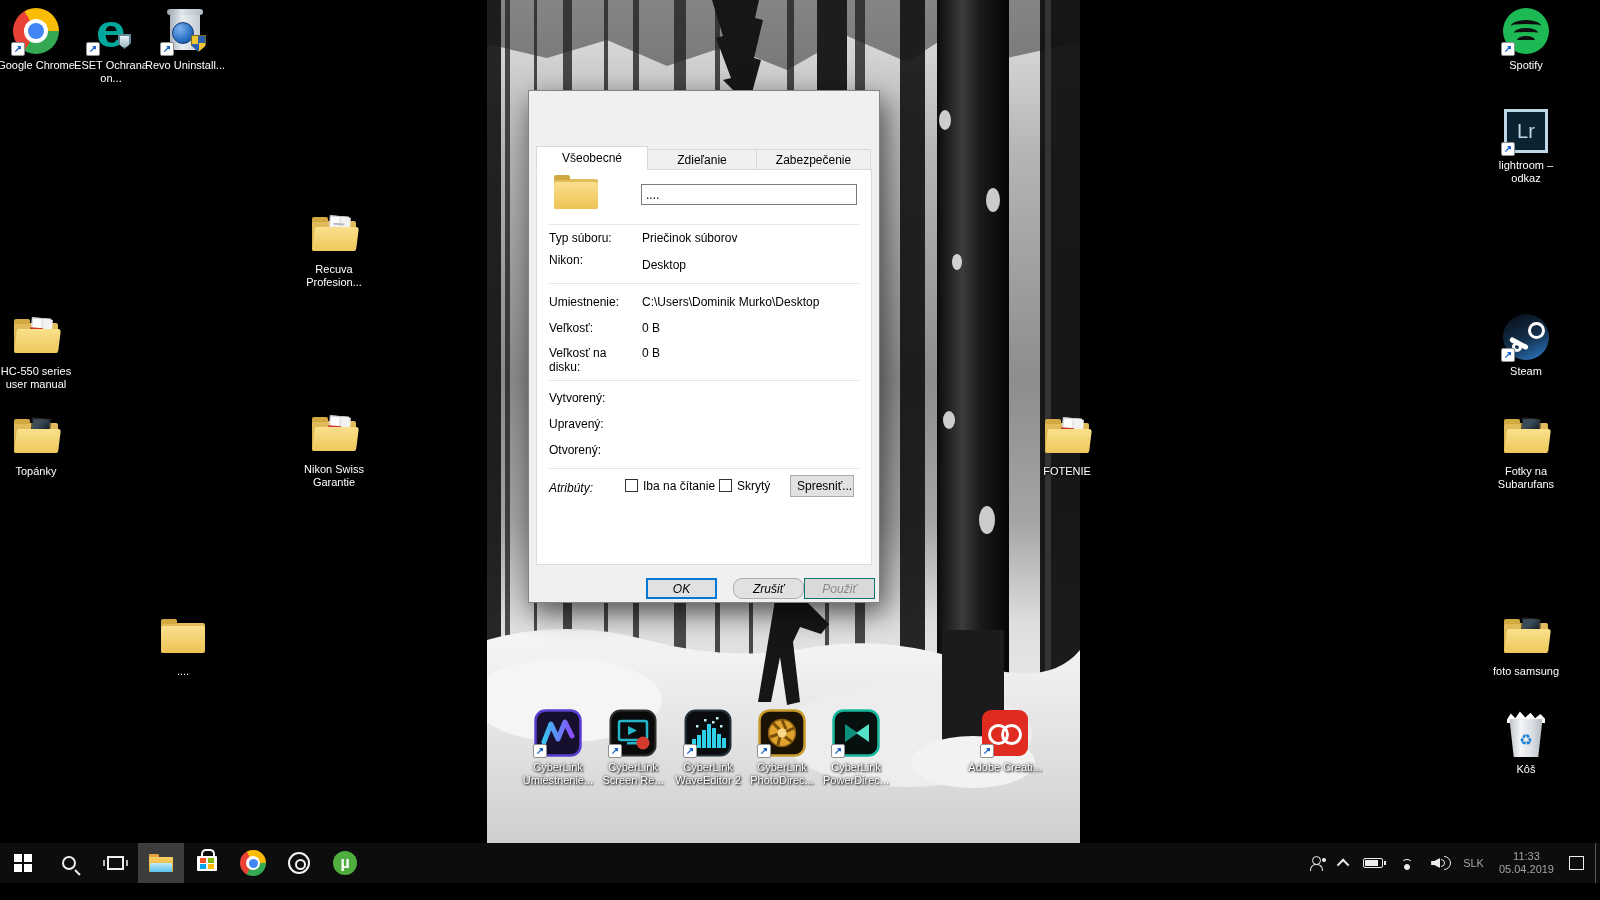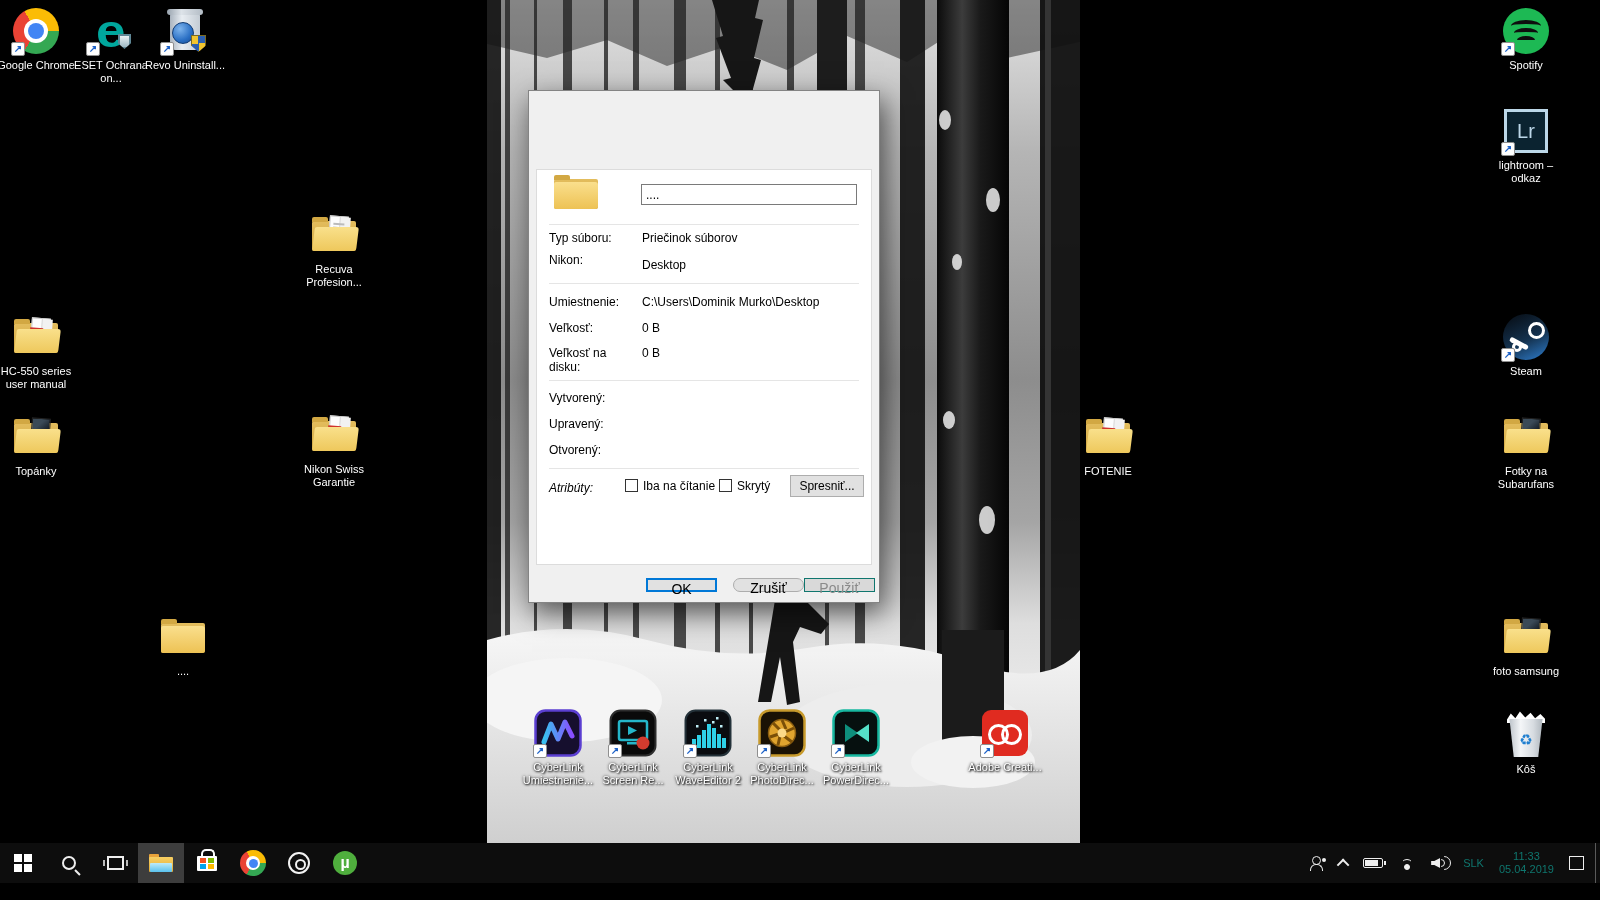--- a/index.html
+++ b/index.html
@@ -145,25 +145,25 @@
     border:1px solid #dcdcdc; }
   .sep { position:absolute; left:12px; right:12px; height:1px; background:#e5e5e5; }
   .fld-label { position:absolute; left:12px; width:90px; color:#000; }
   .fld-value { position:absolute; left:105px; color:#000; }
   .big-folder { position:absolute; left:16px; top:6px; }
   .name-input { position:absolute; left:104px; top:14px; width:216px; height:21px; border:1px solid #7a7a7a;
     font-size:12px; padding:0 4px; font-family:"Liberation Sans",sans-serif; background:#fff; }
 
   .cb { width:13px; height:13px; border:1px solid #333; background:#fff; display:inline-block; vertical-align:-2px; margin-right:5px; }
   .attr-item { position:absolute; top:309px; font-size:12px; }
-  .adv-btn { position:absolute; left:253px; top:305px; width:74px; height:22px; background:#e1e1e1;
+  .adv-btn { position:absolute; left:253px; top:305px; width:64px; height:22px; background:#e1e1e1;
     border:1px solid #adadad; font-size:12px; font-family:"Liberation Sans",sans-serif; }
 
-  .dlg-btn { position:absolute; top:487px; width:71px; height:14px; font-size:14px;
-    font-family:"Liberation Sans",sans-serif; background:#e1e1e1; border:1px solid #adadad; }
+  .dlg-btn { position:absolute; top:487px; width:71px; height:21px; font-size:12px;
+    font-family:"Liberation Sans",sans-serif; background:#e1e1e1; border:1px solid #adadad;font-style:italic; }
   .dlg-btn.ok { left:117px; border:2px solid #0078d7; }
   .dlg-btn.cancel { left:204px;border-radius:9px; }
   .dlg-btn.apply { left:275px; background:#d9d9d9; border:1px solid #0f766e; color:#8a8a8a; }
 
   
   .taskbar { position:absolute; left:0; top:843px; width:1600px; height:40px; background:#0d0d0d;
     display:flex; align-items:stretch; z-index:10; }
   .tb-btn { width:46px; display:flex; align-items:center; justify-content:center; position:relative; }
   .tb-btn.active { background:#3d3d3d; }
 
@@ -186,21 +186,21 @@
   .store-bag .s1 { left:3px; top:2px; background:#f25022; }
   .store-bag .s2 { left:11px; top:2px; background:#7fba00; }
   .store-bag .s3 { left:3px; top:8px; background:#00a4ef; }
   .store-bag .s4 { left:11px; top:8px; background:#ffb900; }
   .circle-app { width:22px; height:22px; border:2.5px solid #f2f2f2; border-radius:50%; position:relative; }
   .circle-app::after { content:""; position:absolute; left:5px; top:5px; width:7px; height:7px;
     border:2px solid #f2f2f2; border-radius:50%; }
   .ut-circle { width:24px; height:24px; border-radius:50%; background:#4fae3d; color:#fff; display:flex;
     align-items:center; justify-content:center; font-size:16px; font-weight:bold; }
 
-  .tray { margin-left:auto; display:flex; align-items:flex-start; color:#0f766e; }
+  .tray { margin-left:auto; display:flex; align-items:flex-start; color:#a3a3a3; }
   .tray-item { display:flex; align-items:center; justify-content:center; height:40px; padding:0 7px; }
   .people-glyph { width:16px; height:14px; position:relative; }
   .people-glyph::before { content:""; position:absolute; left:2px; top:0; width:7px; height:7px; border:1.5px solid #eee; border-radius:50%; }
   .people-glyph::after { content:""; position:absolute; left:0; bottom:-1px; width:11px; height:6px;
     border:1.5px solid #eee; border-bottom:none; border-radius:6px 6px 0 0; }
   .people-glyph .dot { position:absolute; right:0; top:2px; width:4px; height:4px; background:#eee; border-radius:50%; }
   .chev-up { width:9px; height:9px; border-left:2px solid #eee; border-top:2px solid #eee; transform:rotate(45deg) translateY(2px); }
   .battery-glyph { width:20px; height:10px; border:1.5px solid #eee; border-radius:2px; position:relative; }
   .battery-glyph::before { content:""; position:absolute; right:-4px; top:2px; width:2px; height:4px; background:#eee; }
   .battery-glyph::after { content:""; position:absolute; left:1px; top:1px; bottom:1px; width:13px; background:#eee; }
@@ -365,21 +365,21 @@
 <div class="dicon" style="left:141px; top:612px;">
   <div class="ivis">
       <div class="folder plain">
       <div class="back"></div>
         <div class="front"></div>
       </div>
     </div>
   <div class="label">....</div>
 </div>
 
-<div class="dicon" style="left:1066px; top:412px;">
+<div class="dicon" style="left:1025px; top:412px;">
   <div class="ivis">
       <div class="folder pdf">
       <div class="back"></div>
         <div class="page"></div>
         <div class="front"></div>
       </div>
     </div>
   <div class="label">FOTENIE</div>
 </div>
 
@@ -538,20 +538,25 @@
 <div class="dicon" style="left:963px; top:708px;">
   <div class="ivis">
       <div class="adobe-icon"></div>
     <div class="sc-badge">↗</div>
     </div>
   <div class="label">Adobe Creati...</div>
 </div>
 
 <div class="dialog">
 
+  <div class="tabs2">
+    <div class="tab active" style="width:112px;">Všeobecné</div>
+    <div class="tab" style="width:110px;">Zdieľanie</div>
+    <div class="tab" style="width:115px;">Zabezpečenie</div>
+  </div>
 
   <div class="tab-page">
     <div class="big-folder">
       <div class="folder plain" style="width:42px;height:36px;">
           <div class="back"></div>
           <div class="front"></div>
         </div>
     </div>
     <input class="name-input" value="...." style="">
 

